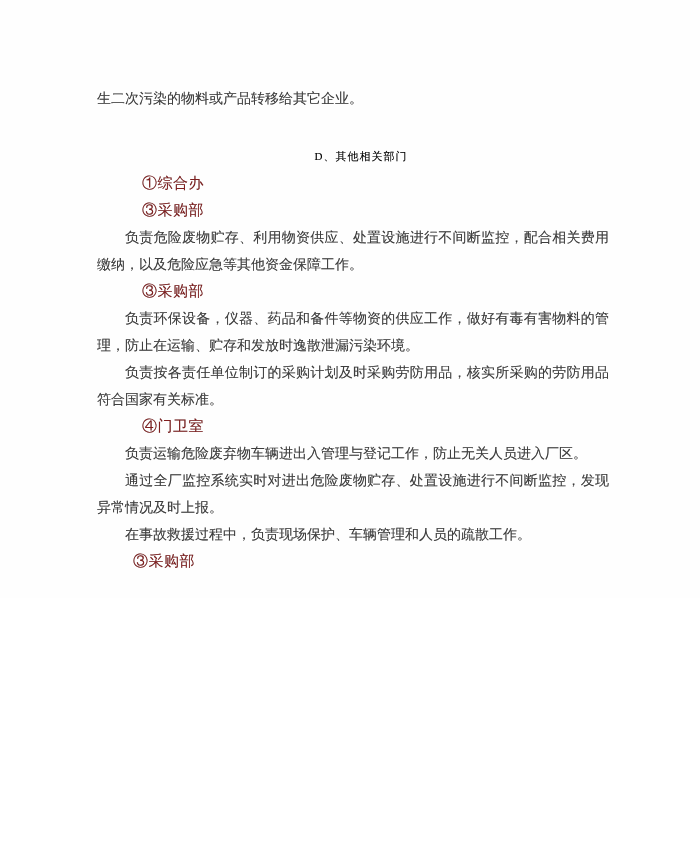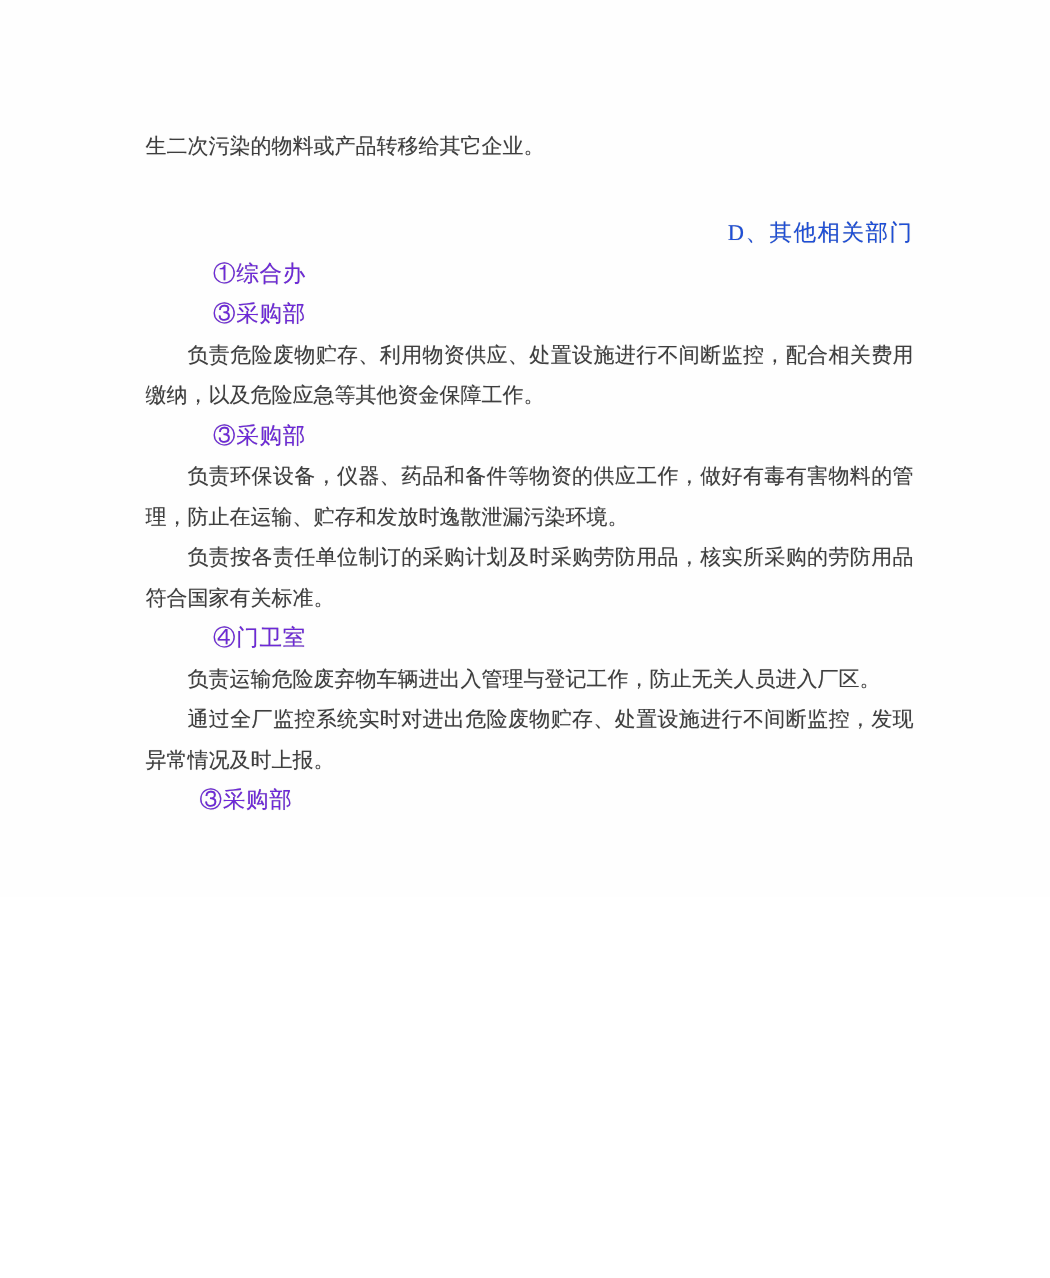--- a/index.html
+++ b/index.html
@@ -30,31 +30,31 @@
     margin: 0;
     padding: 0;
     font-weight: normal;
   }
   .intro-line {
     text-indent: 0;
   }
   .heading-d {
     margin-top: 31px !important;
     margin-left: 16px !important;
-    font-size: 15px;
+    font-size: 11px;
     font-weight: bold;
-    color: #1d4ed8;
-    text-align: right;
+    color: #000000;
+    text-align: center;
     letter-spacing: 1px;
   }
   .sub-heading {
     margin-left: 45px !important;
     font-size: 15px;
     font-weight: bold;
-    color: #6d28d9;
+    color: #7f1d1d;
     text-align: left;
     letter-spacing: 0.5px;
   }
   .sub-heading.sub5 {
     margin-left: 36px !important;
   }
   .para {
     text-indent: 2em;
   }
   .footer {
@@ -84,19 +84,20 @@
     <h3 class="sub-heading">③采购部</h3>
     <p class="para">负责危险废物贮存、利用物资供应、处置设施进行不间断监控，配合相关费用缴纳，以及危险应急等其他资金保障工作。</p>
 
     <h3 class="sub-heading">③采购部</h3>
     <p class="para">负责环保设备，仪器、药品和备件等物资的供应工作，做好有毒有害物料的管理，防止在运输、贮存和发放时逸散泄漏污染环境。</p>
     <p class="para">负责按各责任单位制订的采购计划及时采购劳防用品，核实所采购的劳防用品符合国家有关标准。</p>
 
     <h3 class="sub-heading">④门卫室</h3>
     <p class="para">负责运输危险废弃物车辆进出入管理与登记工作，防止无关人员进入厂区。</p>
     <p class="para">通过全厂监控系统实时对进出危险废物贮存、处置设施进行不间断监控，发现异常情况及时上报。</p>
+    <p class="para">在事故救援过程中，负责现场保护、车辆管理和人员的疏散工作。</p>
 
     <h3 class="sub-heading sub5">③采购部</h3>
 
   </div>
 
   <div class="footer">第 11 页 共 50 页</div>
 </div>
 
 </body></html>

